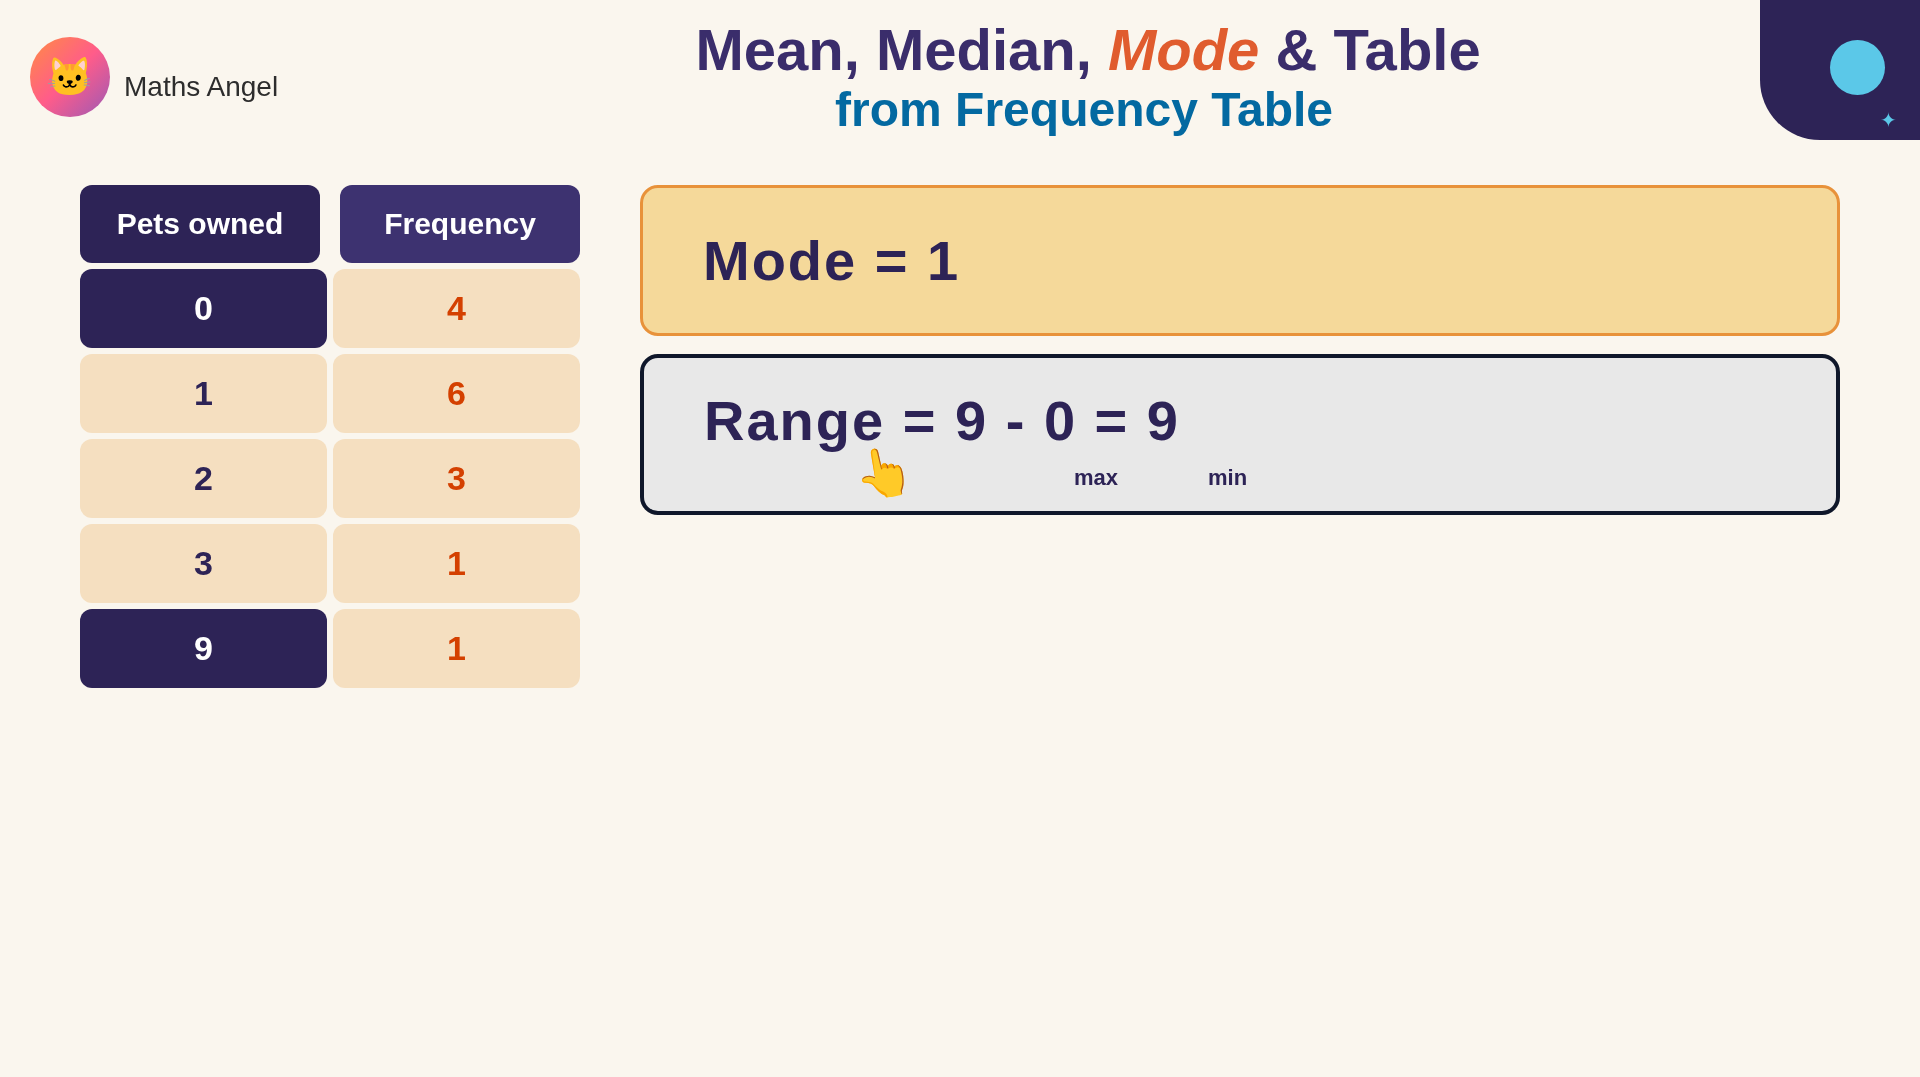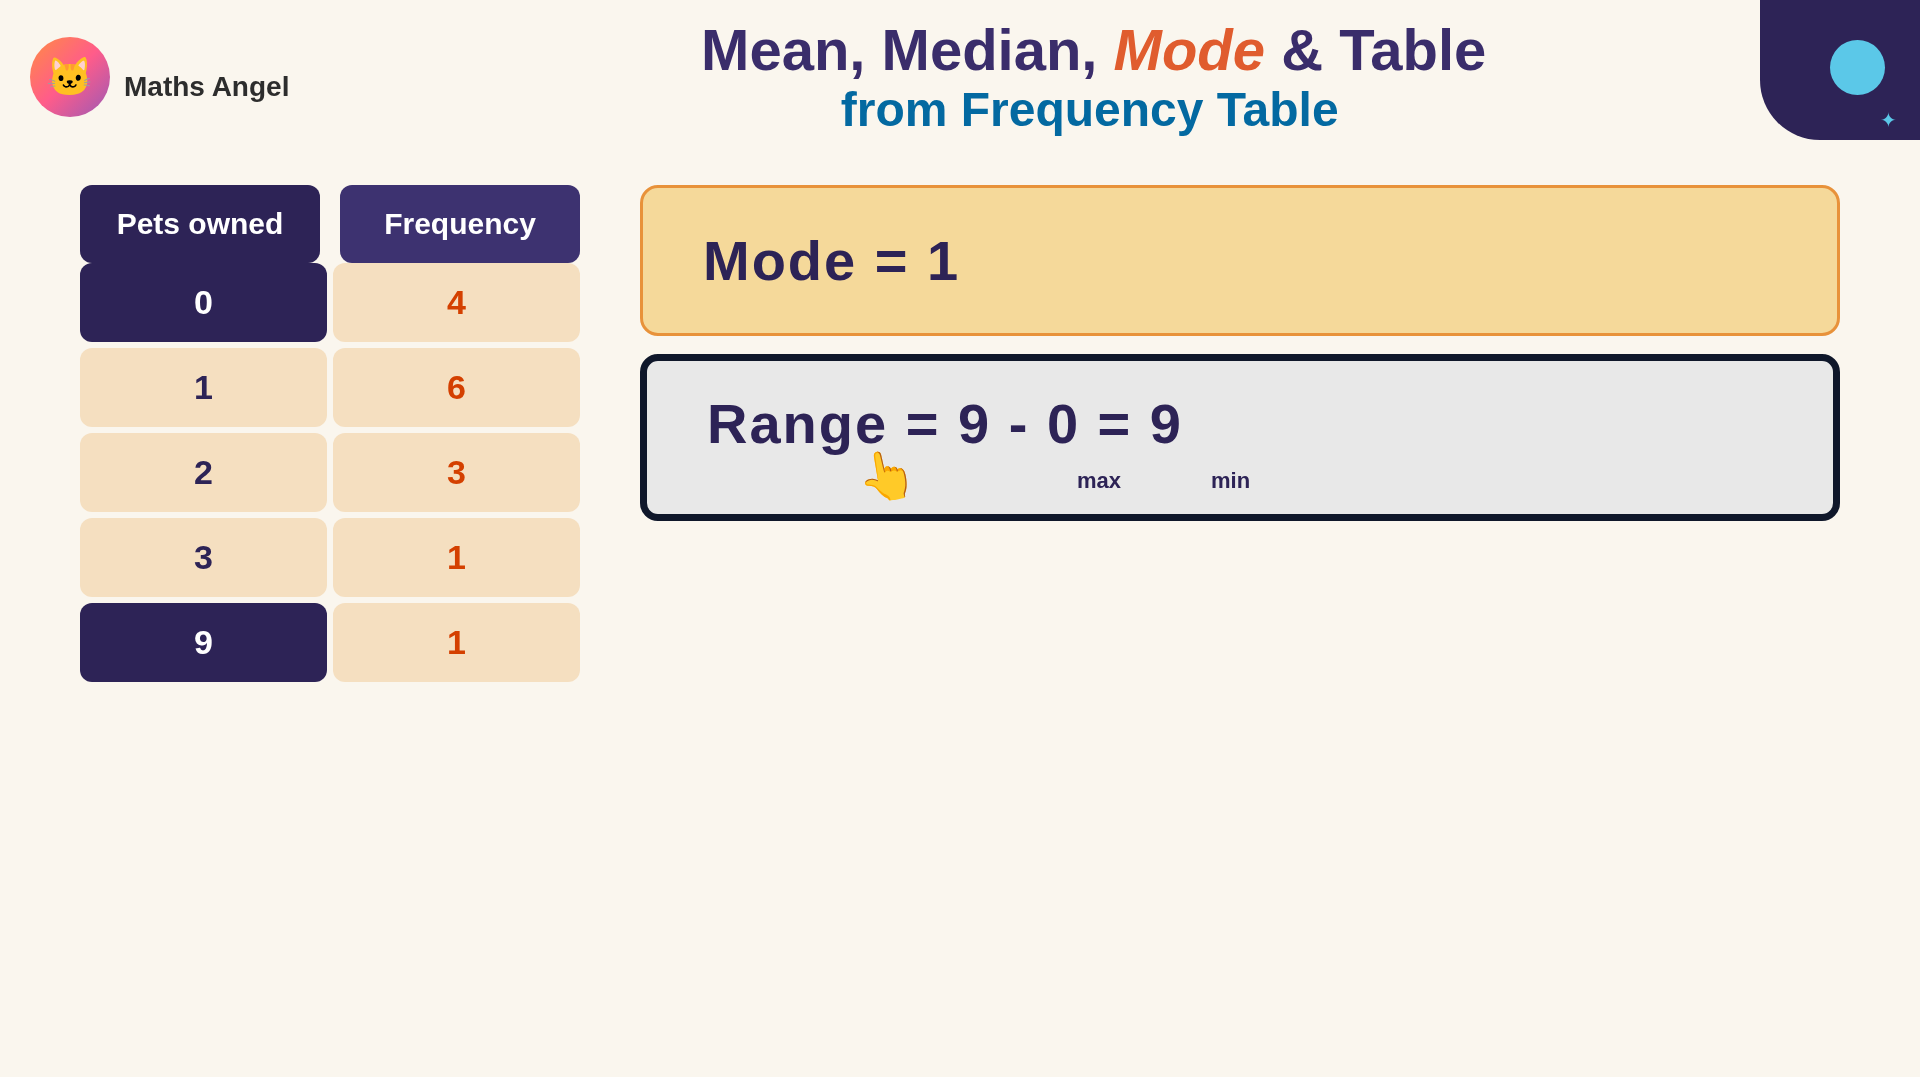--- a/index.html
+++ b/index.html
@@ -34,21 +34,21 @@
       background: linear-gradient(135deg, #ff8c42, #ff5c8a, #9b59b6);
       display: flex;
       align-items: center;
       justify-content: center;
       font-size: 38px;
       overflow: hidden;
     }
 
     .logo-text {
       font-size: 28px;
-      font-weight: 700;
+      font-weight: 400;
       color: #2d2d2d;
       margin-top: 20px;
     }
 
     .title-area {
       flex: 1;
       text-align: center;
     }
 
     .main-title {
@@ -116,20 +116,21 @@
     .frequency-table {
       display: flex;
       flex-direction: column;
       gap: 0;
       min-width: 500px;
     }
 
     .table-header-row {
       display: flex;
       gap: 20px;
+      margin-bottom: 6px;
       align-items: flex-end;
     }
 
     .table-header-cell {
       flex: 1;
       padding: 22px 10px;
       border-radius: 12px;
       font-size: 30px;
       font-weight: 700;
       text-align: center;
@@ -199,21 +200,21 @@
     .mode-text {
       font-size: 56px;
       font-weight: 700;
       color: #2d2356;
       letter-spacing: 2px;
     }
 
     .range-panel {
       background: #e8e8e8;
       border-radius: 18px;
-      border: 7px solid #0f172a;
+      border: 4px solid #0f172a;
       padding: 30px 60px 20px 60px;
       display: flex;
       flex-direction: column;
       align-items: flex-start;
       position: relative;
     }
 
     .range-text {
       font-size: 56px;
       font-weight: 700;

